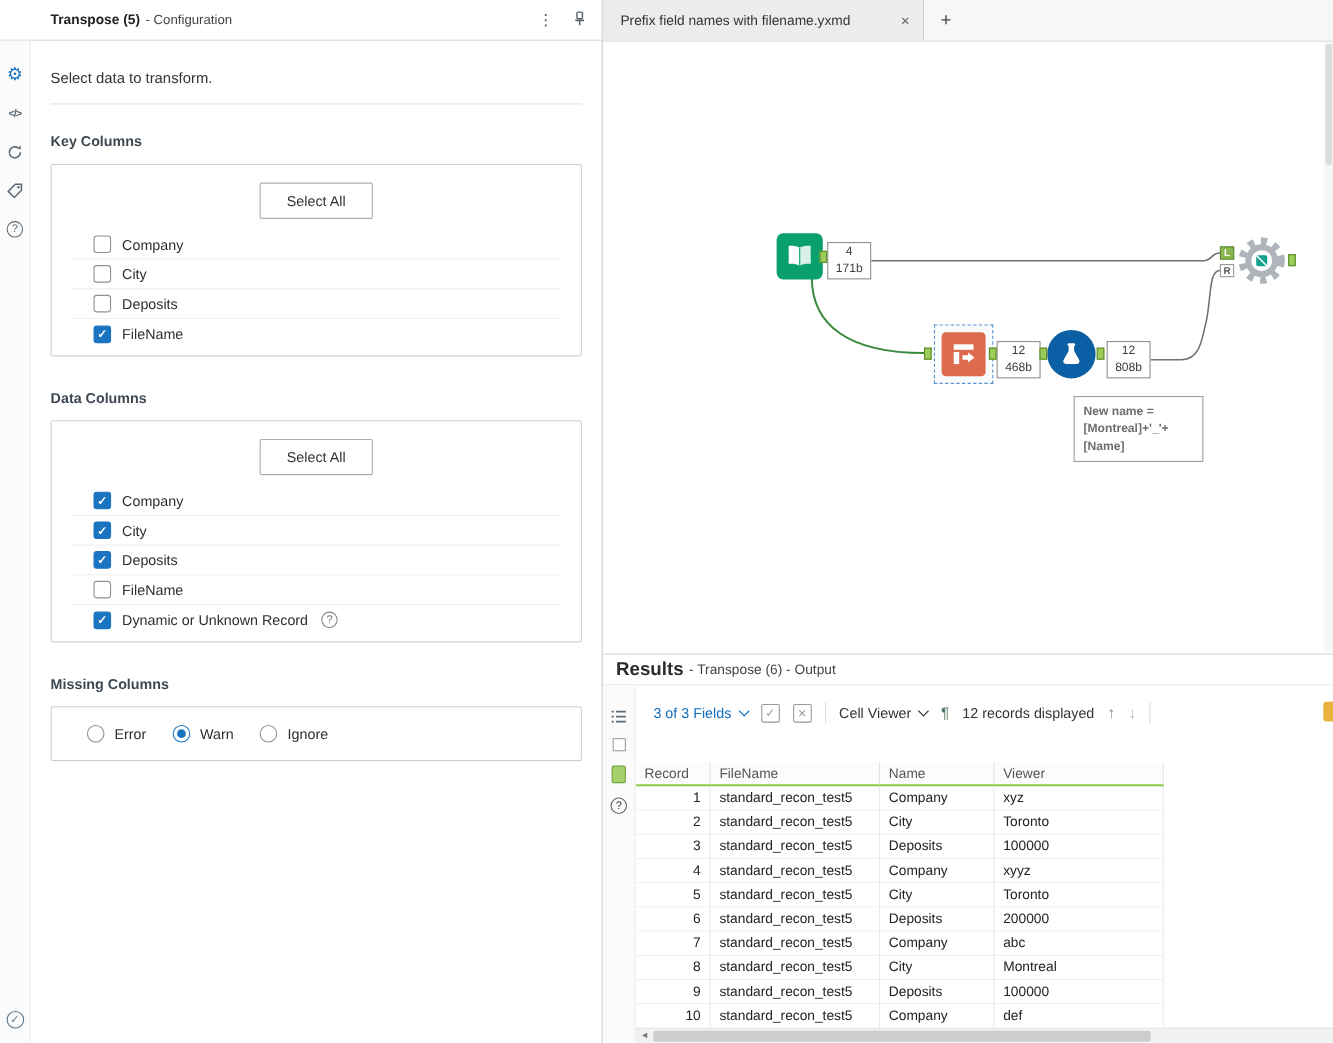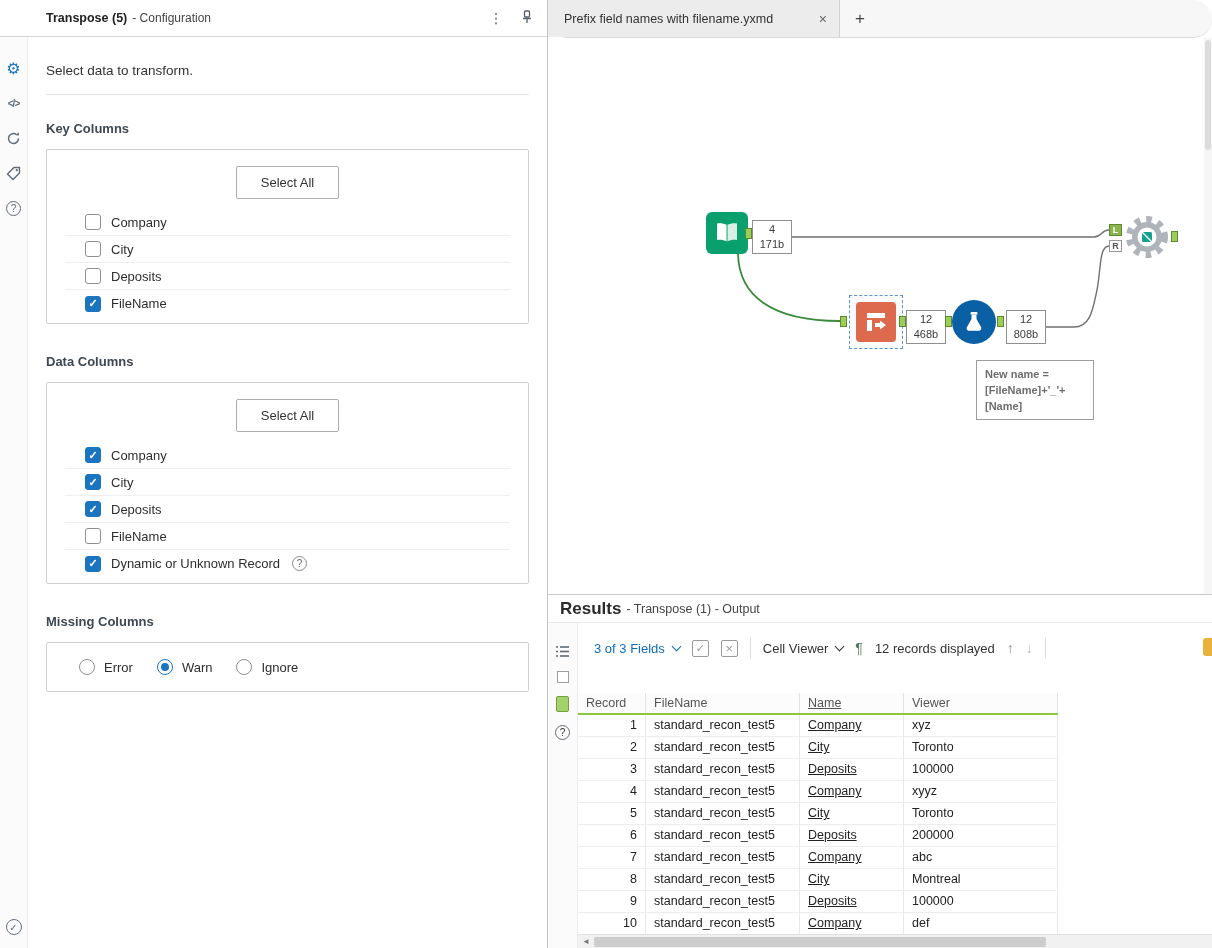--- a/index.html
+++ b/index.html
@@ -43,21 +43,21 @@
   .radio-box { padding:16px 18px; }
   .radio-row { display:flex; gap:24px; padding-left:14px; }
   .radio-item { display:flex; align-items:center; gap:9px; cursor:pointer; }
   .radio { width:16px; height:16px; min-width:16px; border:1px solid #8f8f8f; border-radius:50%; background:#fff; position:relative; }
   .radio.on { border-color:#1b74bf; }
   .radio.on::after { content:""; position:absolute; inset:3px; background:#1b74bf; border-radius:50%; }
   .radio-label { font-size:13px; color:#2e2e2e; }
 
   
   .right-side { flex:1; display:flex; flex-direction:column; min-width:0; }
-  .tabbar { height:38px; background:#f7f7f7; border-bottom:1px solid #d9d9d9; display:flex; align-items:stretch;border-radius:19px; }
+  .tabbar { height:38px; background:#f7f7f7; border-bottom:1px solid #d9d9d9; display:flex; align-items:stretch; }
   .tab { width:292px; background:#ececec; border-right:1px solid #d2d2d2; display:flex; align-items:center; padding:0 12px 0 16px; gap:10px; cursor:pointer; }
   .tab-label { font-size:12.5px; color:#333; white-space:nowrap; overflow:hidden; }
   .tab-close { margin-left:auto; color:#666; font-size:14px; cursor:pointer; line-height:1; }
   .tab-new { width:40px; display:flex; align-items:center; justify-content:center; font-size:17px; color:#444; cursor:pointer; }
 
   
   .canvas { position:relative; height:556px; background:#fff; overflow:hidden; }
   .wires { position:absolute; inset:0; pointer-events:none; }
   .tool { position:absolute; cursor:pointer; z-index:2; }
   .tool-input { left:158px; top:174px; width:42px; height:42px; background:#0aa06e; border-radius:6px; display:flex; align-items:center; justify-content:center; }
@@ -99,21 +99,21 @@
   .records-label { font-size:13px; color:#333; }
   .clipped-icon { position:absolute; right:-9px; top:15px; width:18px; height:18px; background:#e8b23d; border-radius:3px; }
 
   .res-table { margin-top:20px; flex:1; overflow:hidden; position:relative; background:#fff; }
   .thead { display:flex; height:22px; border-bottom:2px solid #8cc63e; background:#fcfcfc; width:480px; }
   .th { font-size:12.5px; color:#555; padding:3px 8px; border-right:1px solid #e4e4e4; white-space:nowrap; overflow:hidden; }
   .trow { display:flex; height:22px; border-bottom:1px solid #ededed; width:480px; background:#fff; cursor:default; }
   .td { font-size:12.5px; color:#222; padding:3px 8px; border-right:1px solid #e8e8e8; white-space:nowrap; overflow:hidden; }
   .c0 { width:68px; min-width:68px; }
   .c1 { width:154px; min-width:154px; }
-  .c2 { width:104px; min-width:104px;text-decoration:underline; }
+  .c2 { width:104px; min-width:104px; }
   .c3 { width:154px; min-width:154px; }
   .td.c0 { text-align:right; }
 
   .hscroll { height:14px; min-height:14px; background:#f1f1f1; border-top:1px solid #e0e0e0; display:flex; align-items:center; }
   .hs-btn { width:16px; height:14px; display:flex; align-items:center; justify-content:center; font-size:8px; color:#777; cursor:pointer; }
   .hs-thumb { height:10px; width:452px; background:#cdcdcd; border-radius:2px; cursor:pointer; }
 </style>
 </head>
 <body>
 
@@ -331,33 +331,33 @@
           <circle cx="23" cy="23" r="15" fill="#aeb4ba"></circle>
           <circle cx="23" cy="23" r="9.5" fill="#fff"></circle>
           <rect x="18" y="18" width="10" height="10" rx="1.5" fill="#13a08c"></rect>
           <path d="M18 18 l10 10" stroke="#fff" stroke-width="1.4"></path>
         </svg>
       </div>
       <span class="nub" style="left:623px;top:193px"></span>
 
       <div class="note-box">
         <div>New name =</div>
-        <div>[FileName]+'_'+</div>
+        <div>[Montreal]+'_'+</div>
         <div>[Name]</div>
       </div>
 
       <div class="canvas-vscroll">
           <div class="thumb"></div>
         </div>
     </div>
 
     <div class="results">
       <div class="results-header">
         <span class="res-title">Results</span>
-        <span class="res-suffix">- Transpose (1) - Output</span>
+        <span class="res-suffix">- Transpose (6) - Output</span>
       </div>
       <div class="results-row">
         <div class="results-strip">
           <span class="strip-icon">
             <svg width="15" height="13" viewBox="0 0 15 13">
                 <g stroke="#5f6b76" stroke-width="1.6">
                   <line x1="1" y1="2" x2="3" y2="2"></line>
                   <line x1="5" y1="2" x2="14" y2="2"></line>
                   <line x1="1" y1="6.5" x2="3" y2="6.5"></line>
                   <line x1="5" y1="6.5" x2="14" y2="6.5"></line>

